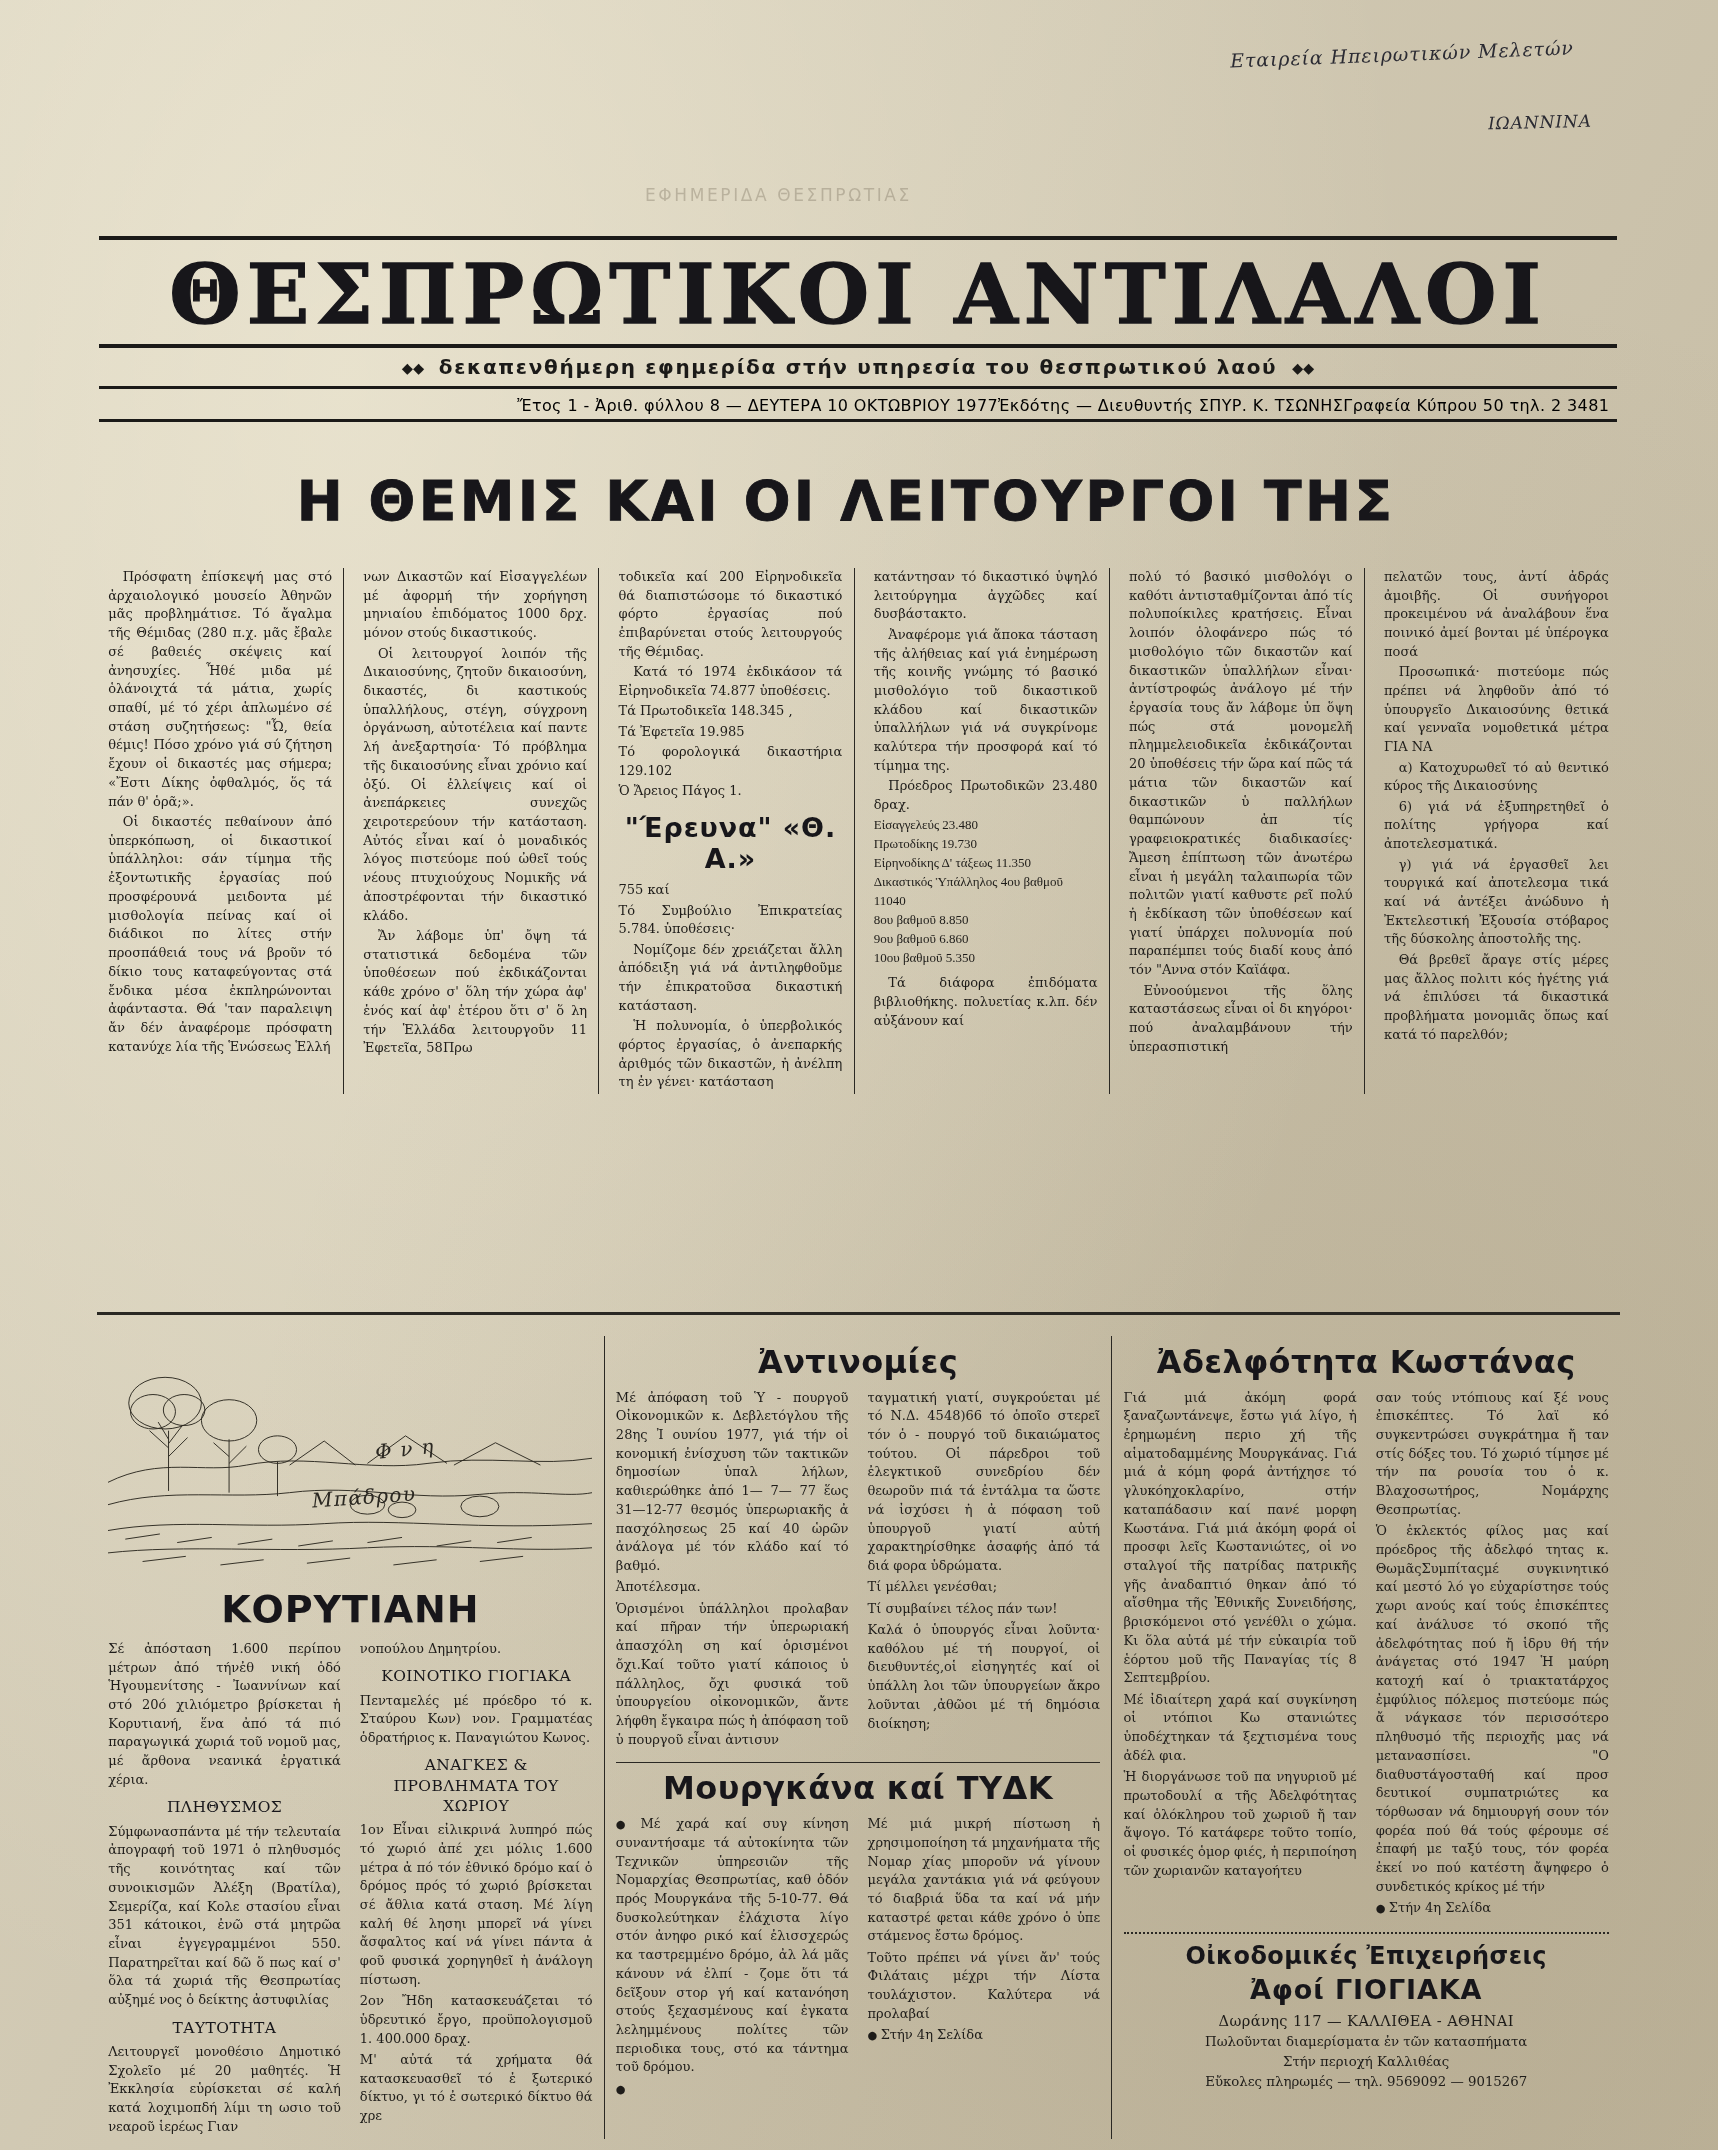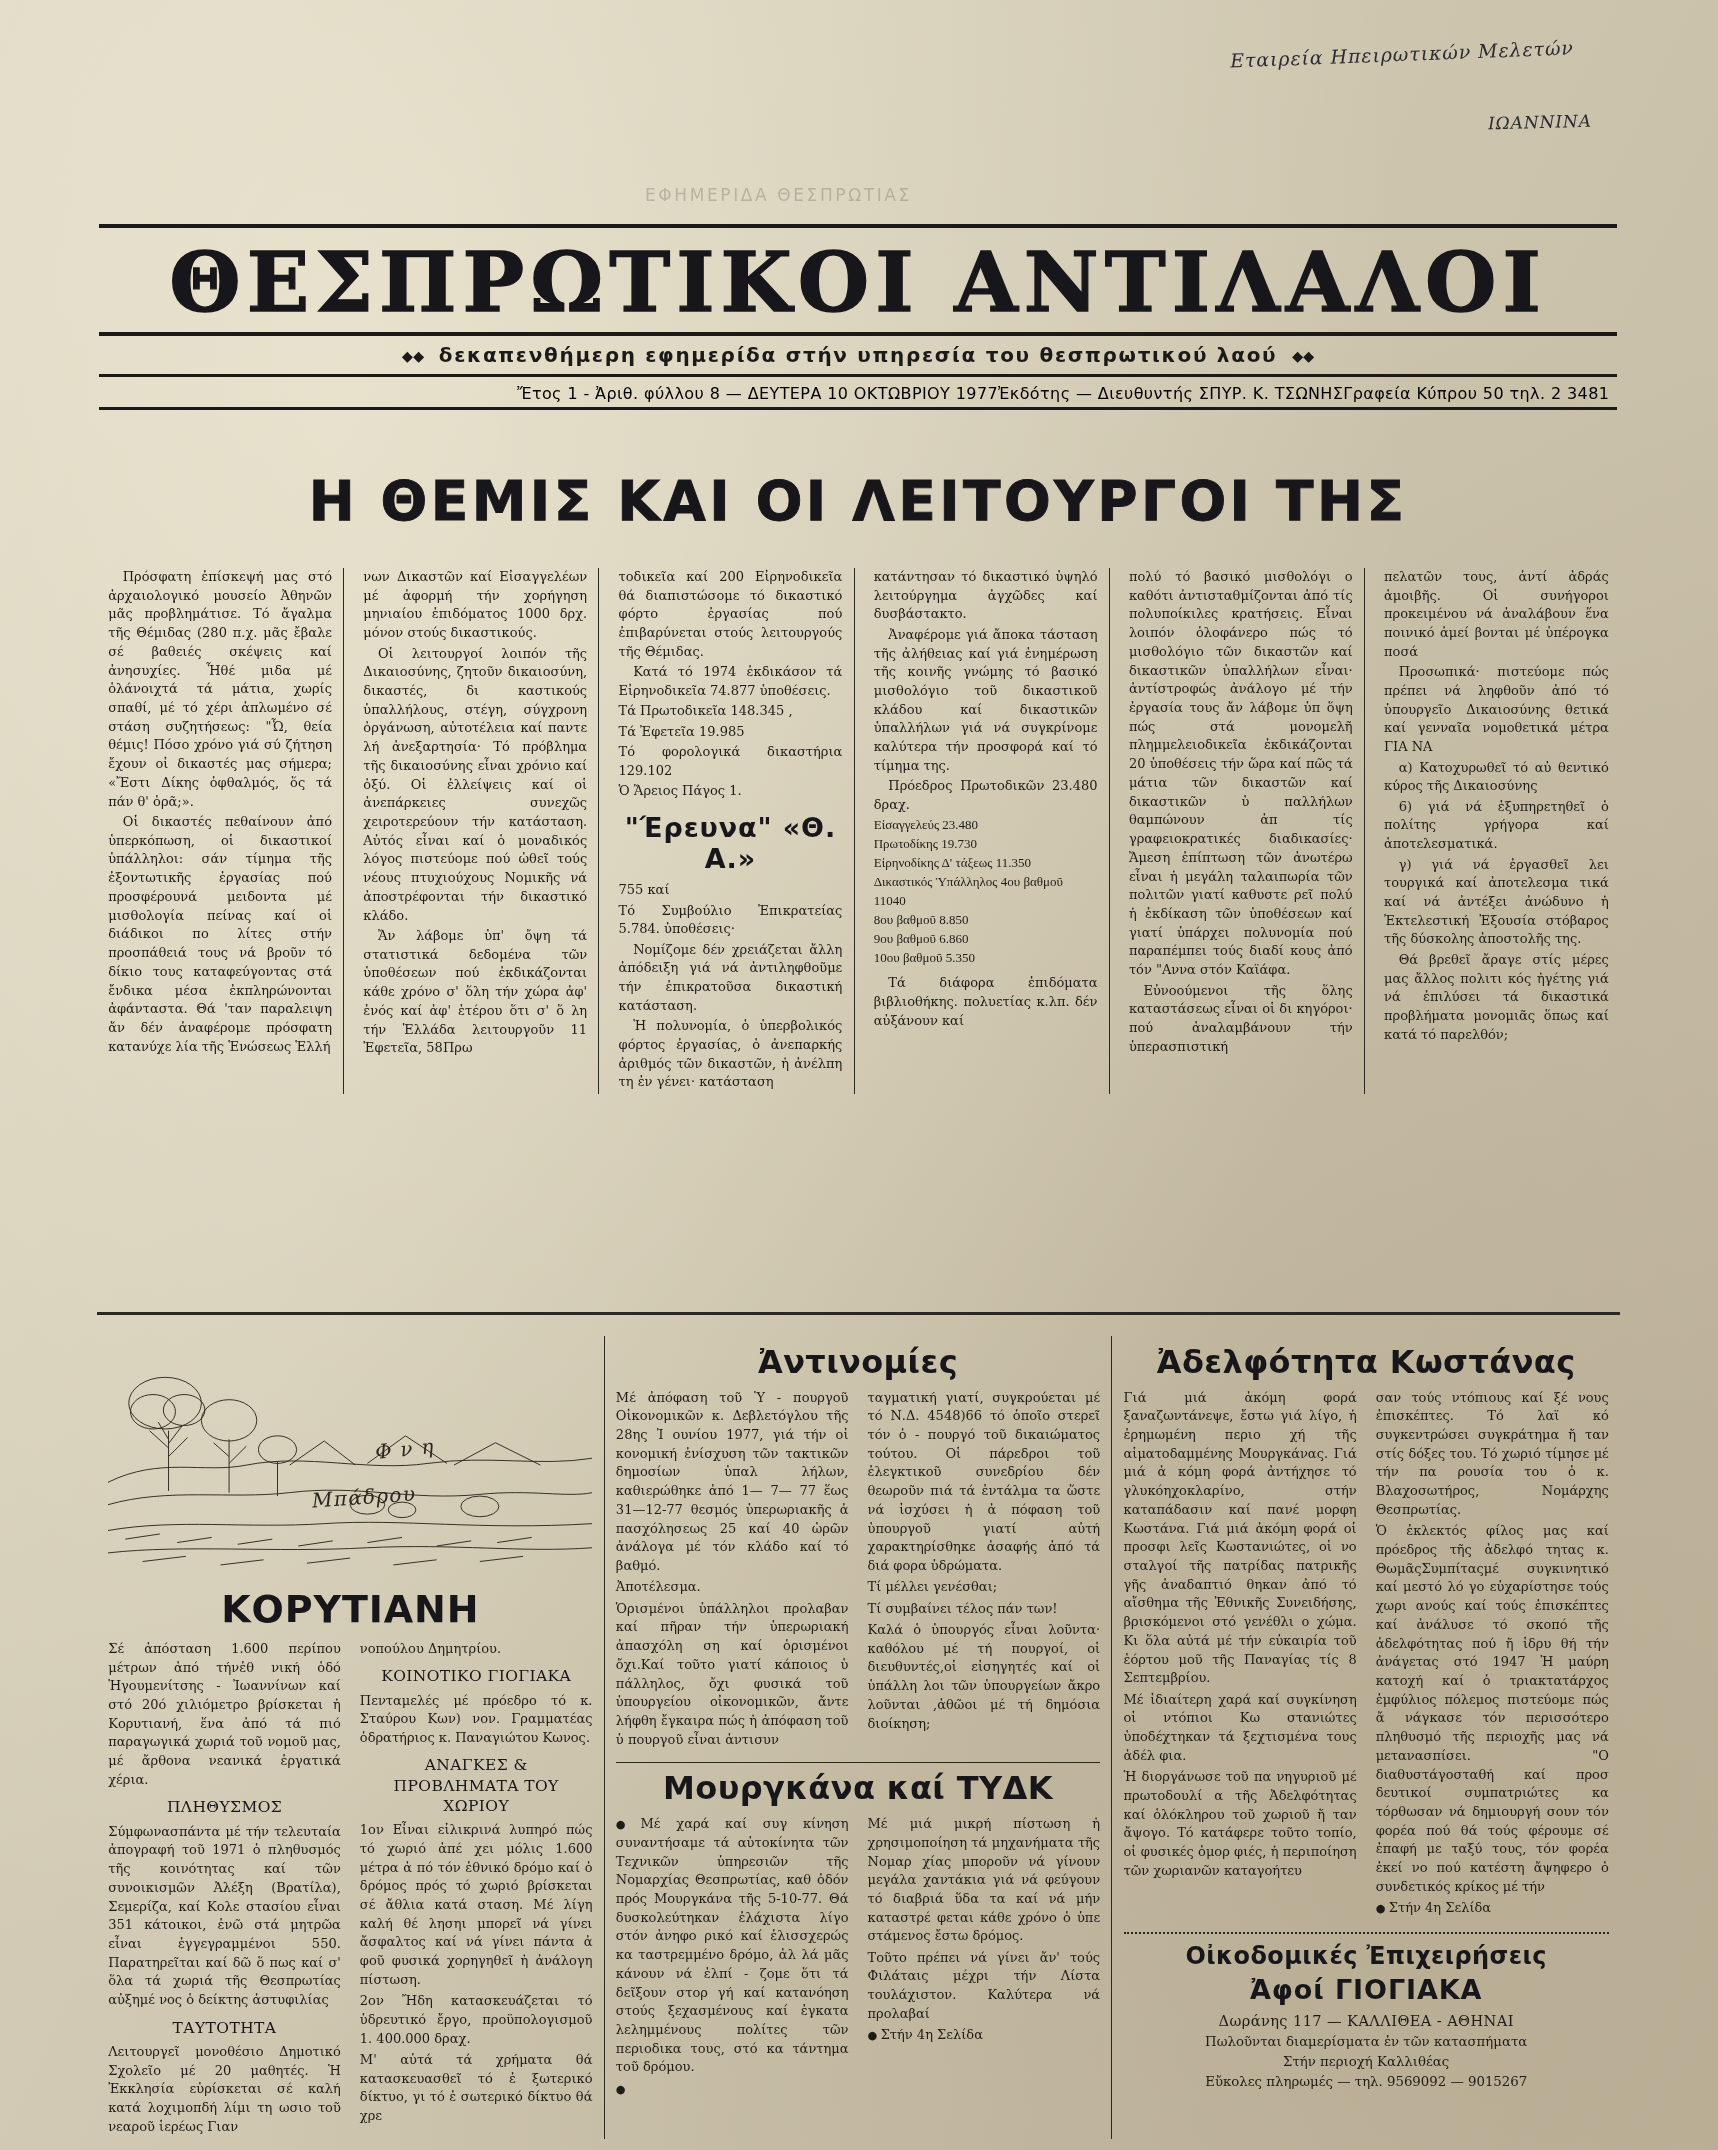--- a/index.html
+++ b/index.html
@@ -39,21 +39,21 @@
     font-size: 19px;
     white-space: nowrap;
   }
   .hw1 { left: 1230px; top: 43px; }
   .hw2 { left: 1488px; top: 112px; font-size: 17px; transform: rotate(-1.5deg); }
 
   
   .masthead {
     position: absolute;
     left: 99px;
-    top: 224px;
+    top: 236px;
     width: 1518px;
   }
   .mast-rule-top {
     height: 4.3px;
     background: #1b1a18;
     margin-bottom: 6px;
   }
   .mast-title {
     text-align: center;
     font-family: "DejaVu Serif", serif;
@@ -101,21 +101,21 @@
   }
   .mast-info span { white-space: nowrap; }
   .mast-rule-bot2 {
     height: 2.2px;
     background: #1b1a18;
   }
 
   
   .lead-headline {
     position: absolute;
-    left: 99px;
+    left: 87px;
     top: 469px;
     width: 1518px;
     text-align: center;
     font-family: "DejaVu Sans", sans-serif;
     font-weight: bold;
     font-size: 55px;
     letter-spacing: 3.4px;
     color: #17161a;
     -webkit-text-stroke: 0.9px #17161a;
     white-space: nowrap;

